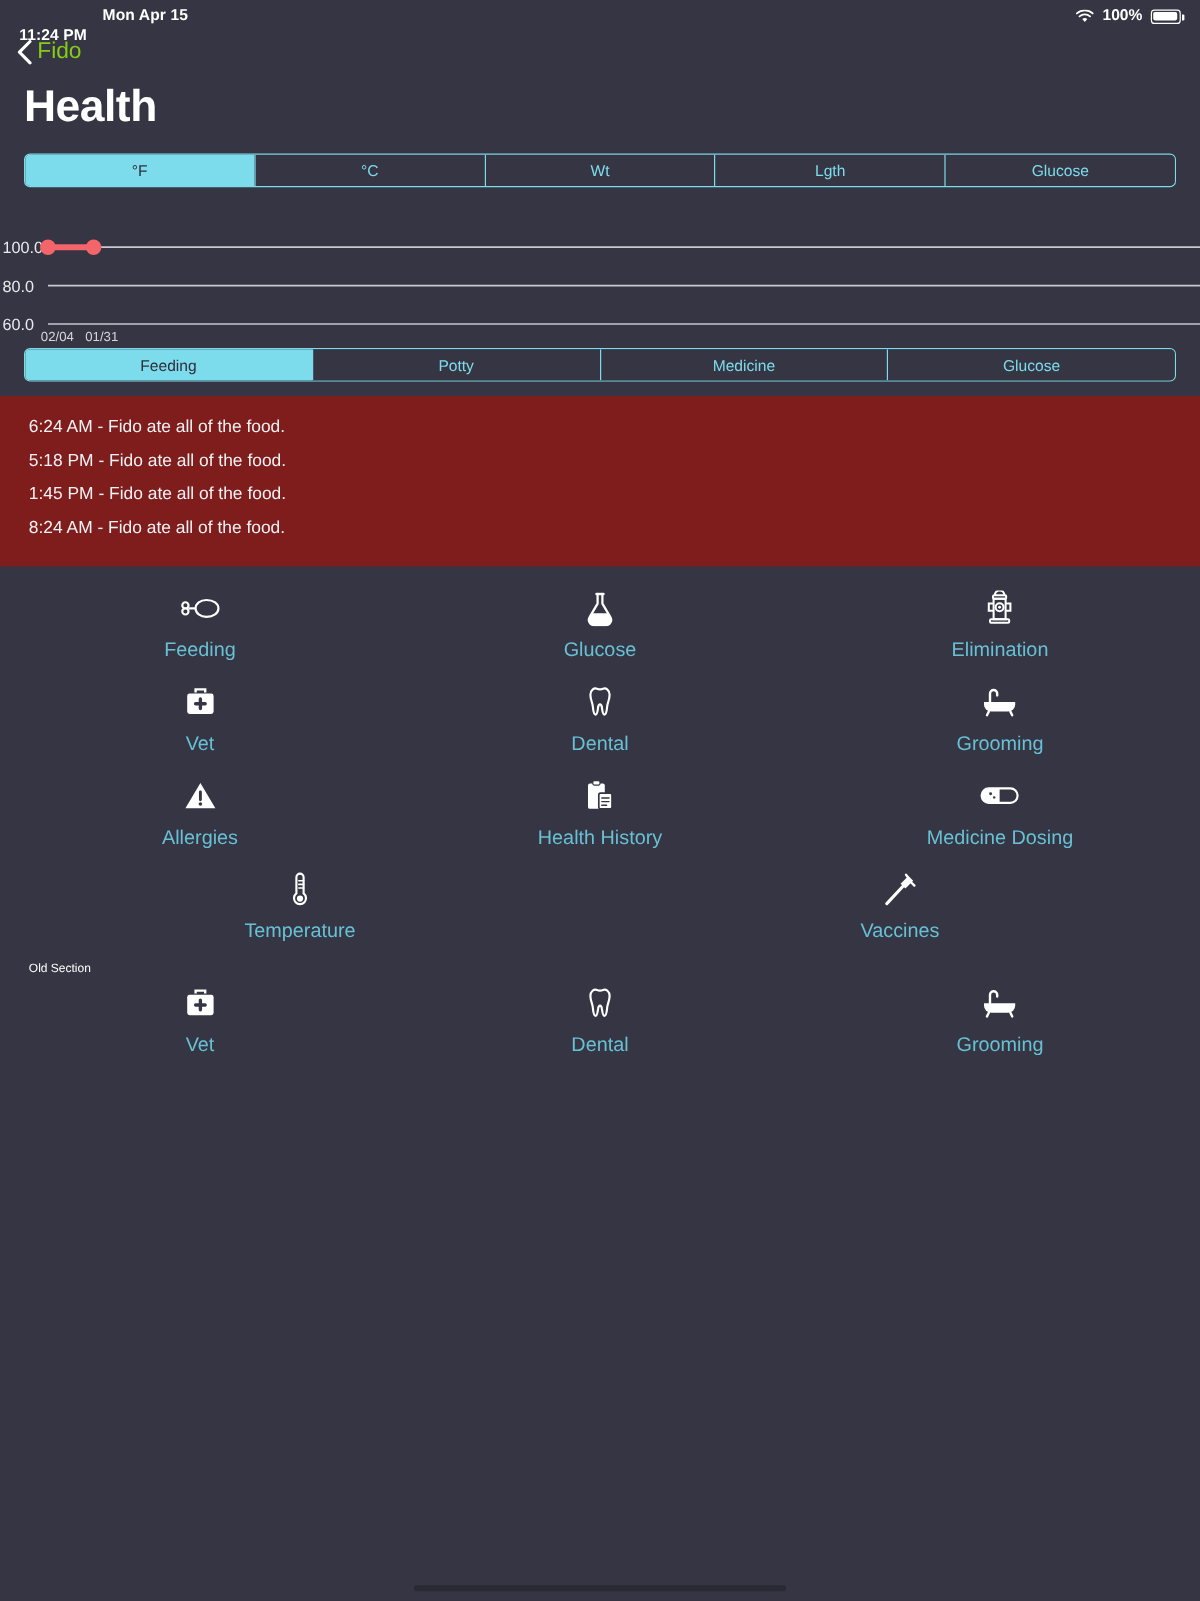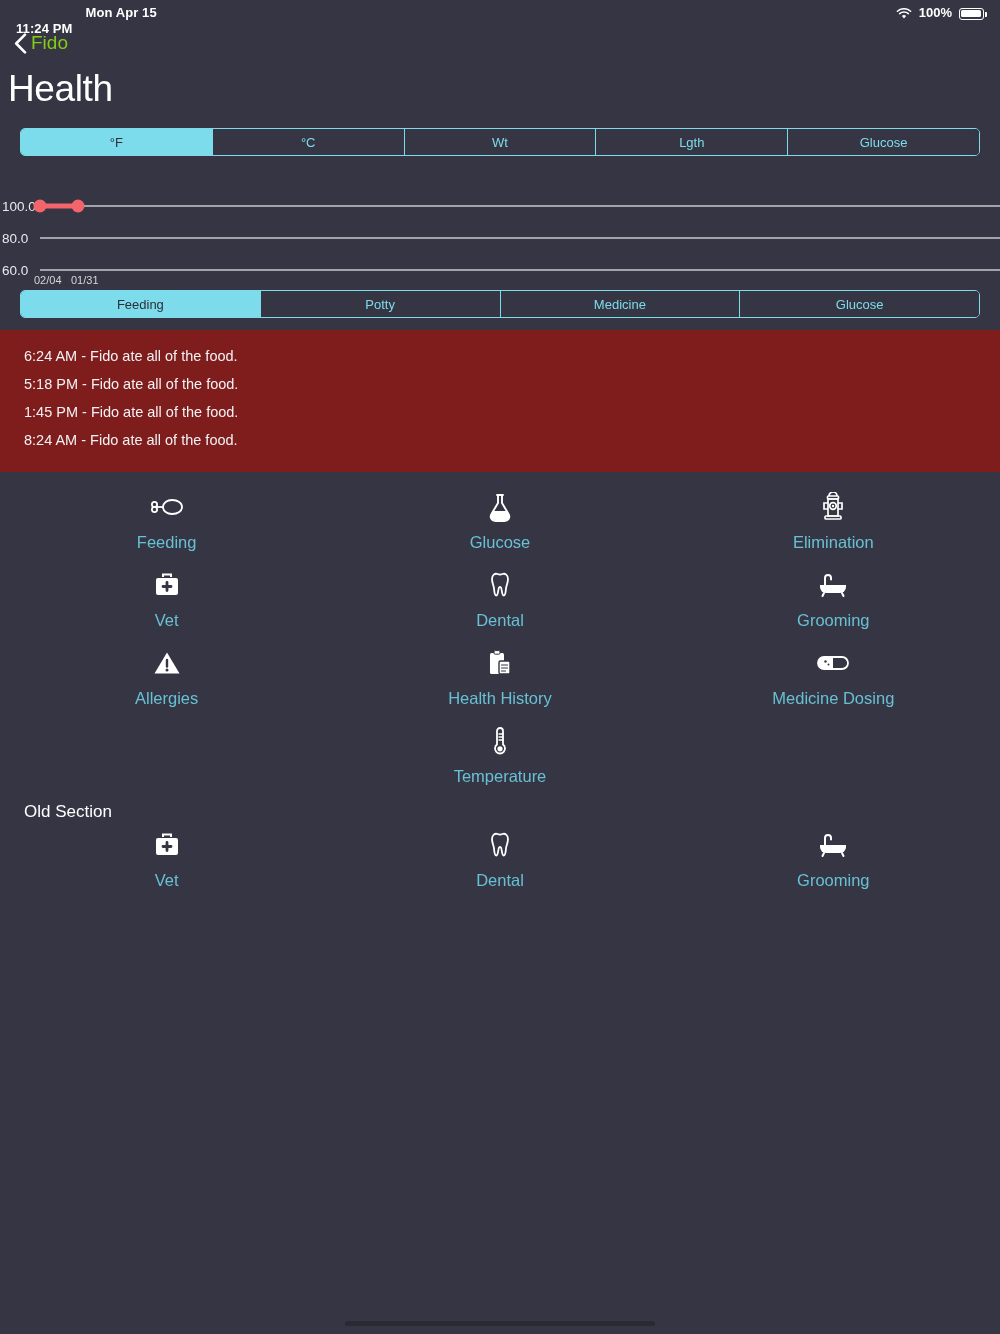--- a/index.html
+++ b/index.html
@@ -24,21 +24,21 @@
   .wifi-ic { width: 16px; height: 12px; display:block; }
   .batt { width: 25px; height: 12px; border: 1.4px solid #ffffff; border-radius: 3px; position: relative; }
   .batt::after { content:""; position:absolute; right:-4px; top:3.4px; width:2px; height:5px; background:#ffffff; border-radius:0 1px 1px 0; }
   .batt i { position:absolute; left:1.4px; top:1.4px; bottom:1.4px; width: 20px; background:#ffffff; border-radius:1.5px; display:block; }
 
   
   .navbar { height: 38px; display: flex; align-items: center; padding: 0 14px; }
   .back-btn { display: flex; align-items: center; gap: 4px; cursor: pointer; }
   .chev { width: 13px; height: 21px; display:block; }
   .back-label { color: #84cc16; font-size: 19px; }
-  .page-title { padding: 6px 20px 18px 8px; color: #ffffff; font-size: 37px; font-weight: normal; letter-spacing: -0.4px; }
+  .page-title { padding: 6px 20px 18px 20px; color: #ffffff; font-size: 37px; font-weight: bold; letter-spacing: -0.4px; }
 
   
   .seg-wrap { padding: 0 20px; }
   .seg {
     display: flex; width: 100%; height: 28px;
     border: 1px solid #7ddcec; border-radius: 5px; overflow: hidden;
   }
   .seg-item {
     flex: 1 1 0; display: flex; align-items: center; justify-content: center;
     font-size: 13px; color: #7ddcec; background: #353543;
@@ -56,21 +56,21 @@
   .log-panel { background: #7f1d1d; padding: 12px 0 18px 0; margin-top: 12px; }
   .log-row { color: #f2f2f4; font-size: 14.5px; padding: 6px 24px; }
 
   
   .grid-area { padding-top: 14px; }
   .grid-row { display: flex; }
   .cell { flex: 1 1 0; display: flex; flex-direction: column; align-items: center; justify-content: flex-start; padding: 6px 0 4px 0; min-height: 78px; cursor: pointer; }
   .cell.empty { cursor: default; }
   .cell .ic { height: 30px; display: flex; align-items: center; justify-content: center; }
   .cell .lbl { margin-top: 11px; color: #68c0d4; font-size: 16.5px; white-space: nowrap; }
-  .section-head { color: #ffffff; font-size: 17px; padding: 4px 0 2px 24px; }
+  .section-head { color: #ffffff; font-size: 10px; padding: 4px 0 2px 24px; }
 
   .home-indicator { position: absolute; left: 50%; transform: translateX(-50%); bottom: 8px; width: 310px; height: 5px; background: #2a2a33; border-radius: 3px; }
 </style>
 </head>
 <body>
 
 <div id="app">
 
   <div class="statusbar">
     <div class="sb-left">
@@ -260,20 +260,30 @@
       <div class="cell">
         <span class="ic">
           <svg width="18" height="30" viewBox="0 0 18 30">
             <path d="M6 18.5 L6 5 a3 3 0 0 1 6 0 L12 18.5 a5 5 0 1 1-6 0 Z" fill="none" stroke="#fff" stroke-width="1.8"></path>
             <circle cx="9" cy="22.8" r="2.6" fill="#fff"></circle>
             <path d="M8 8 L12 8 M8 11 L12 11 M8 14 L12 14" stroke="#fff" stroke-width="1.3" stroke-linecap="round"></path>
           </svg>
         </span>
         <span class="lbl">Temperature</span>
       </div>
+      <div class="cell">
+        <span class="ic">
+          <svg width="30" height="30" viewBox="0 0 30 30">
+            <path d="M22 4 L26 8 L19.5 14.5 L15.5 10.5 Z" fill="#fff"></path>
+            <path d="M17.5 12.5 L5 26 L4 27" stroke="#fff" stroke-width="2.6" stroke-linecap="round"></path>
+            <path d="M20 3 L23 7 M24 9 L27 12" stroke="#fff" stroke-width="2" stroke-linecap="round"></path>
+          </svg>
+        </span>
+        <span class="lbl">Vaccines</span>
+      </div>
     </div>
 
 
     <div class="section-head">Old Section</div>
 
     <div class="grid-row">
       <div class="cell">
         <span class="ic">
           <svg width="28" height="24" viewBox="0 0 28 24">
             <path d="M10 4 L10 1.5 L18 1.5 L18 4" fill="none" stroke="#fff" stroke-width="2"></path>

